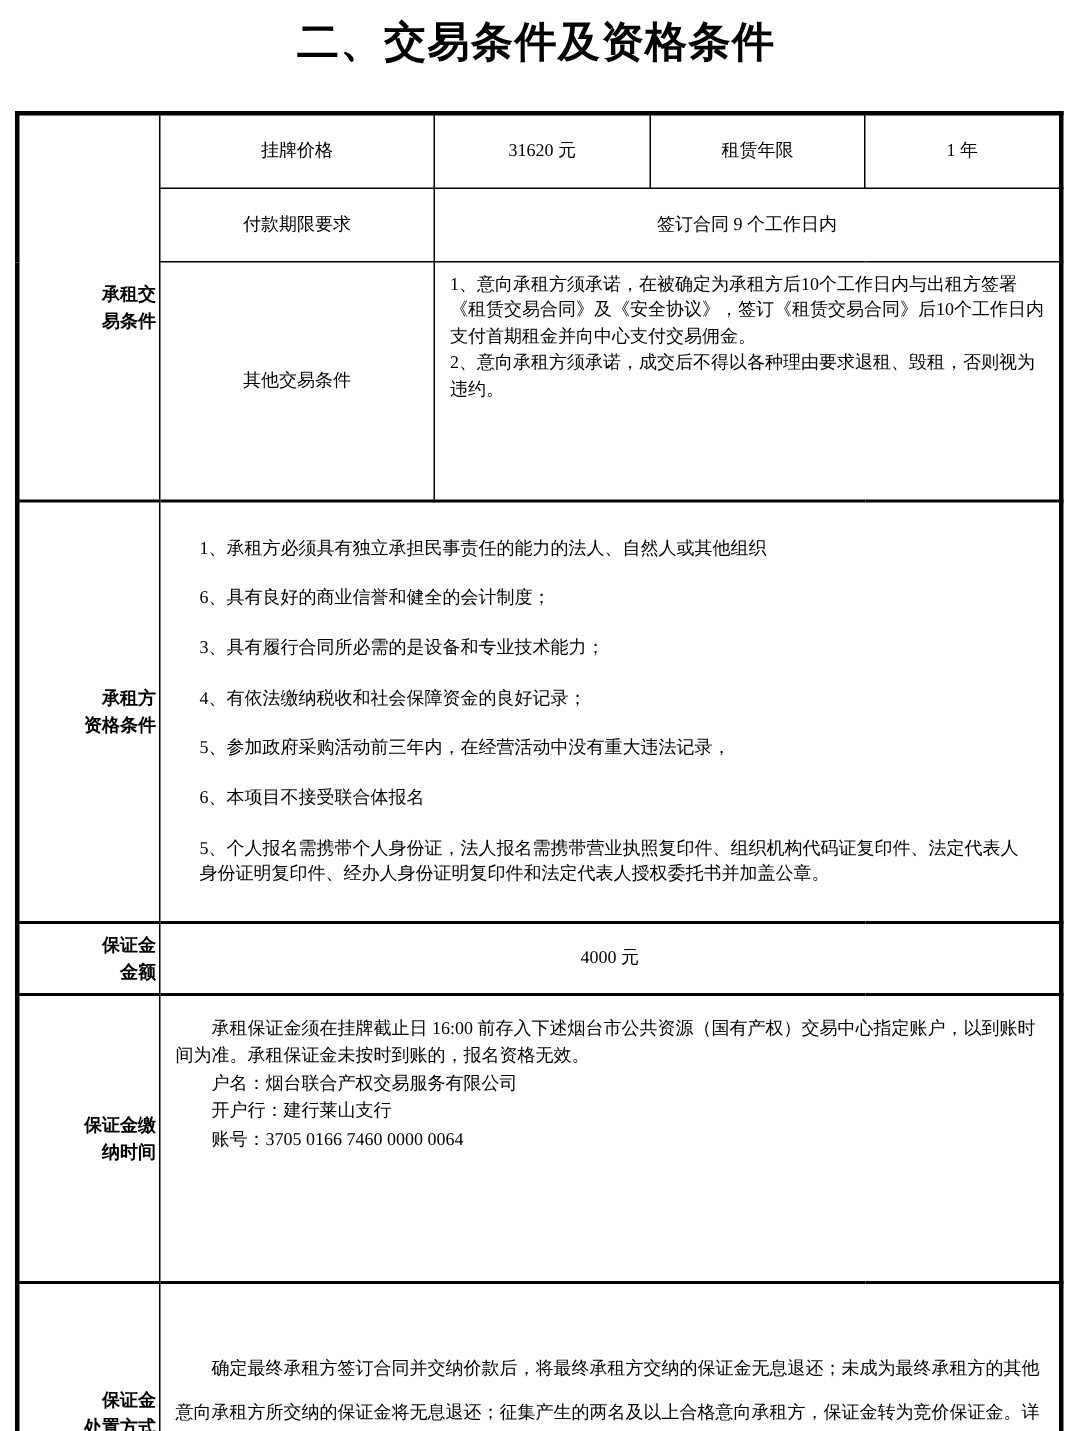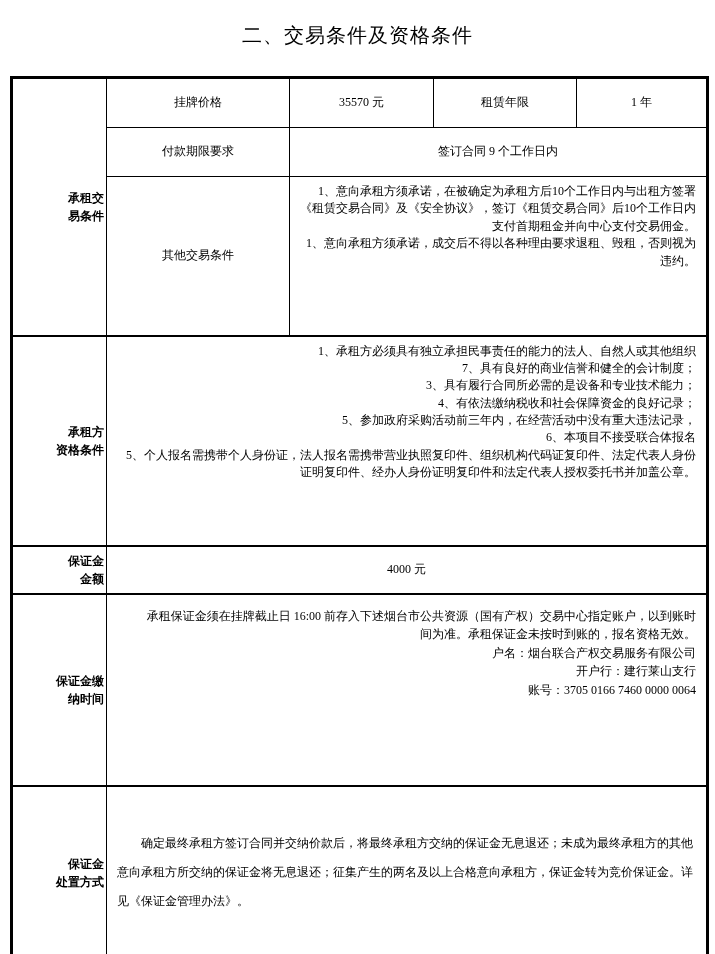--- a/index.html
+++ b/index.html
@@ -2,92 +2,92 @@
 <html><head>
 <meta charset="utf-8">
 <style>
   html,body{margin:0;padding:0;}
   body{
     width:715px;height:954px;background:#ffffff;color:#000;
     font-family:"Liberation Serif","DejaVu Serif",serif;
     overflow:hidden;
   }
   .title{
-    font-size:20px;font-weight:normal;text-align:center;
-    margin:22px 0 0 0;letter-spacing:1px;
+    font-size:28px;font-weight:bold;text-align:center;
+    margin:9px 0 0 0;letter-spacing:1px;
   }
   table.doc{
     border-collapse:collapse;table-layout:fixed;
     width:696px;margin:27px 0 0 10px;
     border:3px solid #000;
   }
   td{
     border:1px solid #000;
     font-size:12px;line-height:1.45;
     padding:2px 6px;vertical-align:middle;
     overflow:hidden;
   }
   tr.sec td{border-top:2px solid #000;}
   .rowheader{
     font-weight:bold;text-align:right;
     white-space:pre-line;padding:2px 2px;line-height:1.5;
   }
   .center{text-align:center;}
-  .content{vertical-align:top;padding:6px 10px;text-align:right;}
+  .content{vertical-align:top;padding:6px 10px;}
   .content .para{margin:0;}
   .gap-top{margin-top:27px;}
   .indent{text-indent:2em;}
   .acct-line{padding-left:2em;}
   .pay-cell{padding-top:12px;line-height:1.55;}
   .disposal-cell{line-height:2.45;vertical-align:middle;padding:4px 10px;}
-  .qual-cell div{margin:0;}
+  .qual-cell div{margin:16px;}
 </style>
 </head>
 <body>
 
 <div class="title">二、交易条件及资格条件</div>
 
 <table class="doc">
   <colgroup>
     <col style="width:95px">
     <col style="width:183px">
     <col style="width:144px">
     <col style="width:143px">
     <col style="width:131px">
   </colgroup>
 
   <tbody>
       <tr style="height:50px">
     <td class="rowheader" rowspan="3">承租交
 易条件</td>
     <td class="center">挂牌价格</td>
-    <td class="center">35570 元</td>
+    <td class="center">31620 元</td>
     <td class="center">租赁年限</td>
     <td class="center">1 年</td>
   </tr>
 
   <tr style="height:49px">
     <td class="center">付款期限要求</td>
     <td class="center" colspan="3">签订合同 9 个工作日内</td>
   </tr>
 
   <tr style="height:159px">
     <td class="center">其他交易条件</td>
     <td class="content" colspan="3">
       <div class="para">1、意向承租方须承诺，在被确定为承租方后10个工作日内与出租方签署《租赁交易合同》及《安全协议》，签订《租赁交易合同》后10个工作日内支付首期租金并向中心支付交易佣金。</div>
-      <div class="para gap-top">1、意向承租方须承诺，成交后不得以各种理由要求退租、毁租，否则视为违约。</div>
+      <div class="para gap-top">2、意向承租方须承诺，成交后不得以各种理由要求退租、毁租，否则视为违约。</div>
     </td>
   </tr>
 
   <tr class="sec" style="height:210px">
     <td class="rowheader">承租方
 资格条件</td>
     <td class="content qual-cell" colspan="4">
           <div>1、承租方必须具有独立承担民事责任的能力的法人、自然人或其他组织</div>
-          <div>7、具有良好的商业信誉和健全的会计制度；</div>
+          <div>6、具有良好的商业信誉和健全的会计制度；</div>
           <div>3、具有履行合同所必需的是设备和专业技术能力；</div>
           <div>4、有依法缴纳税收和社会保障资金的良好记录；</div>
           <div>5、参加政府采购活动前三年内，在经营活动中没有重大违法记录，</div>
           <div>6、本项目不接受联合体报名</div>
           <div>5、个人报名需携带个人身份证，法人报名需携带营业执照复印件、组织机构代码证复印件、法定代表人身份证明复印件、经办人身份证明复印件和法定代表人授权委托书并加盖公章。</div>
         </td>
   </tr>
 
   <tr class="sec" style="height:48px">
     <td class="rowheader">保证金

